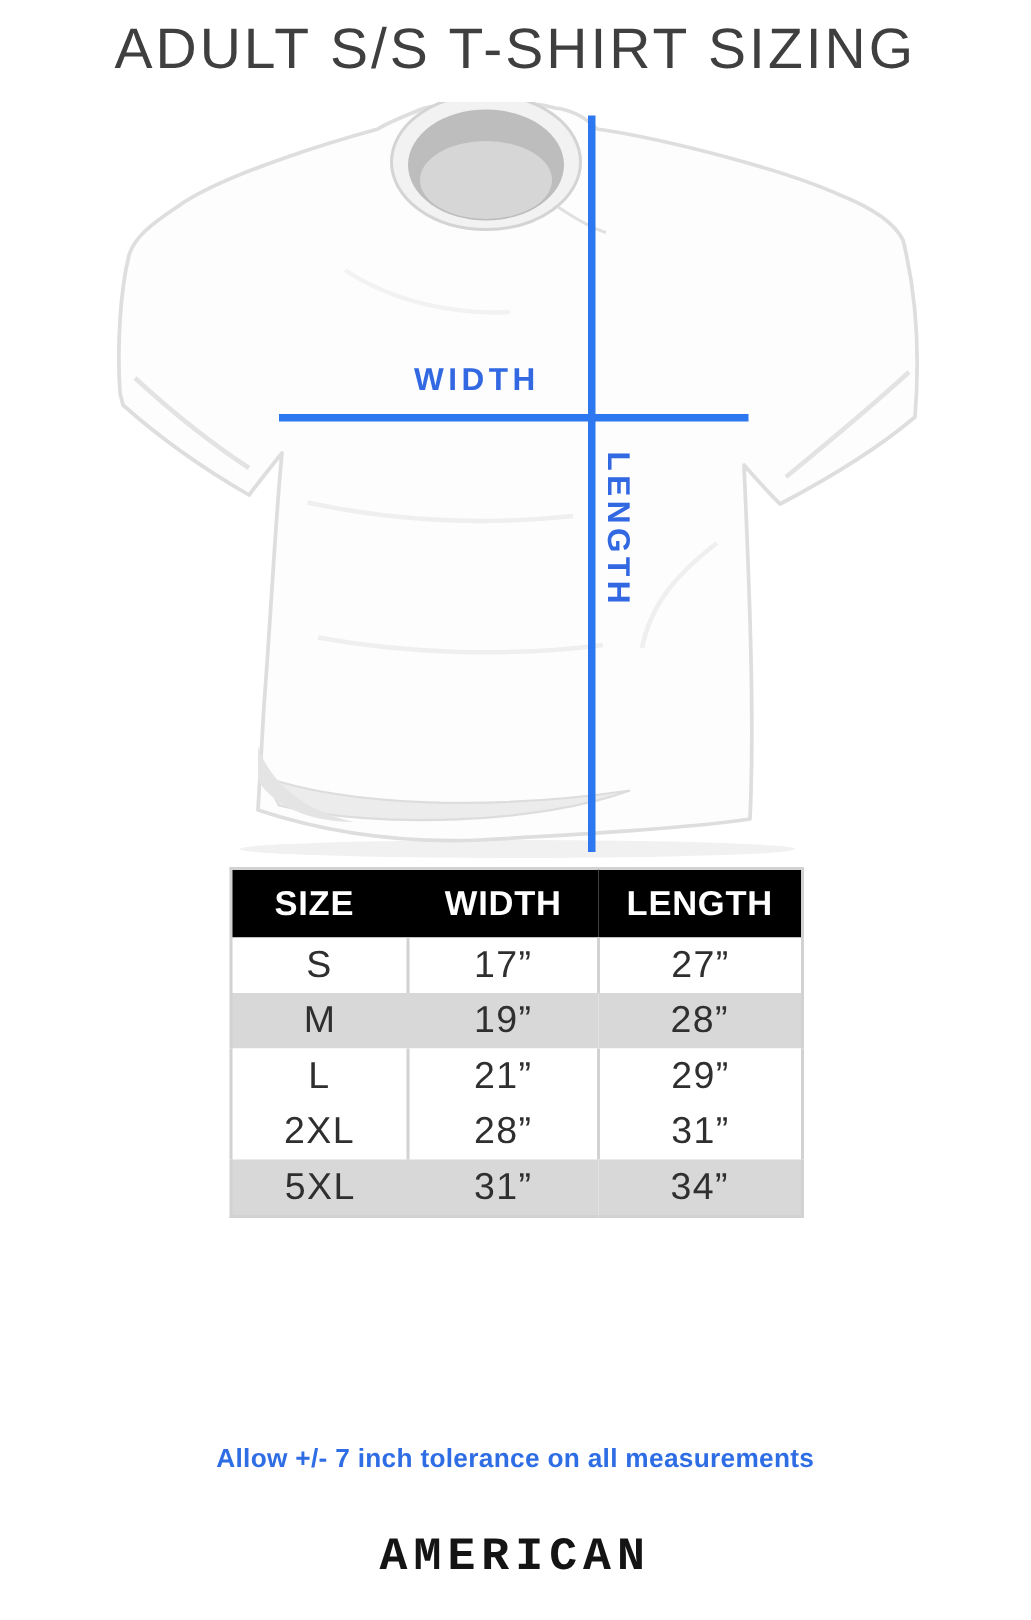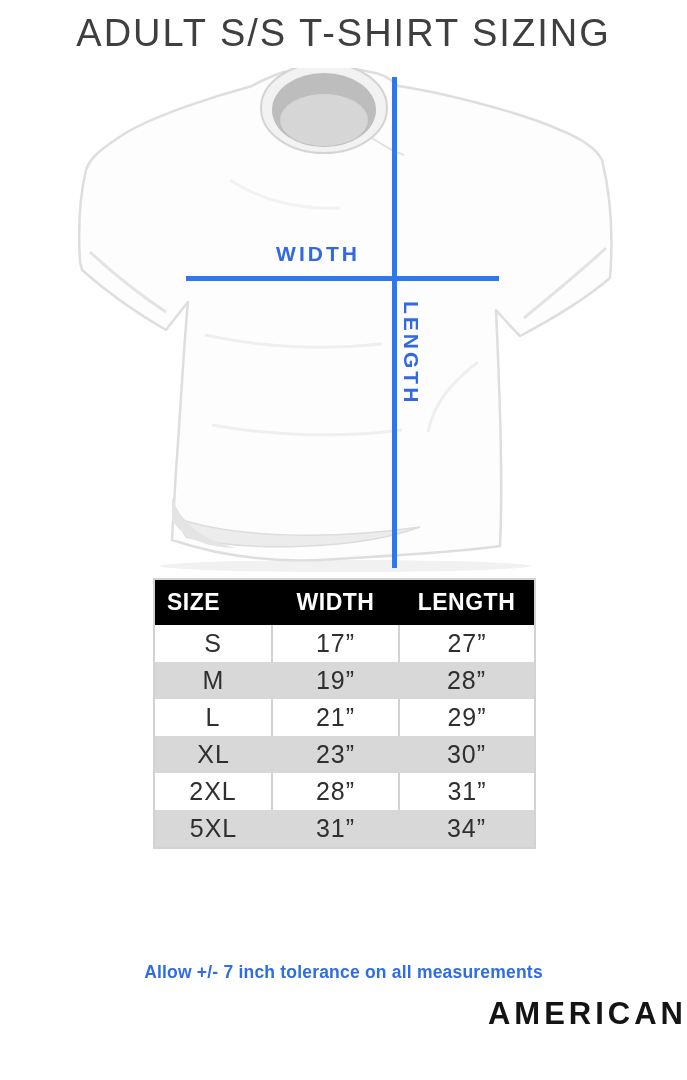--- a/index.html
+++ b/index.html
@@ -68,21 +68,21 @@
   .size-table th {
     background: #000000;
     color: #ffffff;
     font-size: 23px;
     font-weight: bold;
     height: 43px;
     text-align: center;
     letter-spacing: 0.5px;
     border: 0;
   }
-  .size-table th.first { text-align: left; padding-left: 12px; }
+  .size-table th.first { text-align: left; padding-left: 28px; }
   .size-table td {
     height: 37px;
     font-size: 25px;
     font-weight: 300;
     color: #2f2f2f;
     text-align: center;
     padding: 0;
     letter-spacing: 1px;
   }
   .size-table tbody tr.row-white { background: #ffffff; }
@@ -96,21 +96,21 @@
     left: 0;
     width: 100%;
     text-align: center;
     font-size: 17.5px;
     font-weight: bold;
     color: #2e6de4;
     letter-spacing: 0.2px;
   }
 
   
-  .brand { position: absolute; top: 997px; left: 0; width: 100%; text-align: right; }
+  .brand { position: absolute; top: 1022px; left: 0; width: 100%; text-align: center; font-family: Liberation Mono, monospace; }
   .brand-top {
     font-size: 31px;
     font-weight: bold;
     letter-spacing: 4px;
     color: #141414;
     line-height: 1.1;
   }
   .brand-bottom { margin-top: 1px; }
   .brand-bottom span {
     font-size: 20px;
@@ -197,25 +197,20 @@
       <tr class="row-gray">
         <td>M</td>
         <td>19”</td>
         <td>28”</td>
       </tr>
       <tr class="row-white">
         <td>L</td>
         <td>21”</td>
         <td>29”</td>
       </tr>
-      <tr class="row-gray">
-        <td>XL</td>
-        <td>23”</td>
-        <td>30”</td>
-      </tr>
       <tr class="row-white">
         <td>2XL</td>
         <td>28”</td>
         <td>31”</td>
       </tr>
       <tr class="row-gray">
         <td>5XL</td>
         <td>31”</td>
         <td>34”</td>
       </tr>

